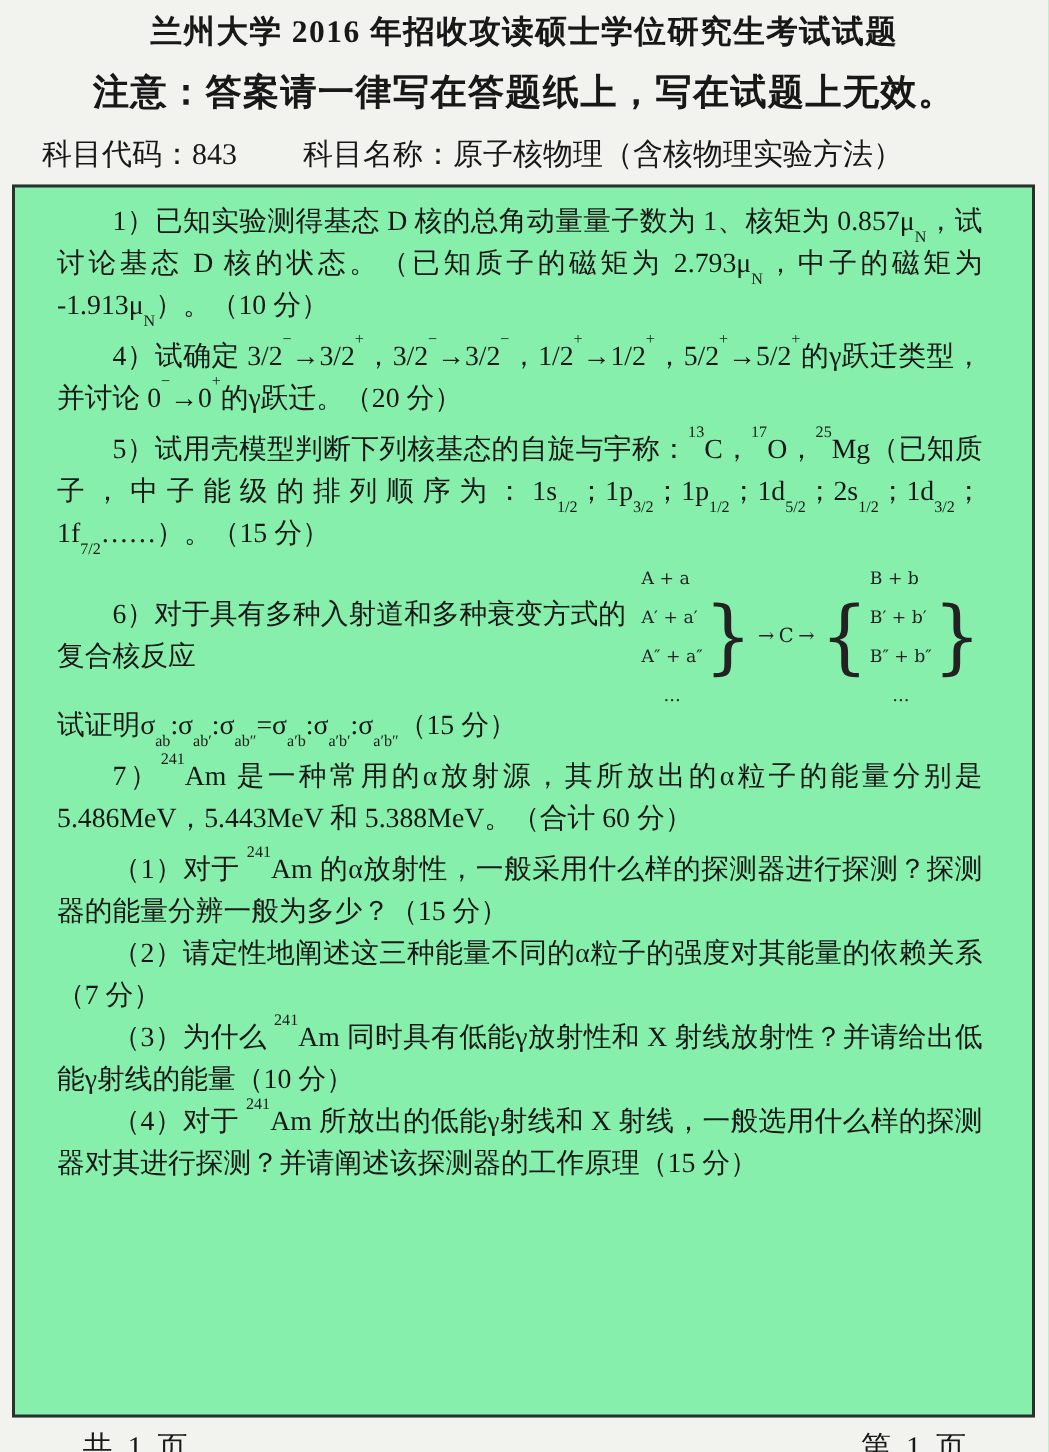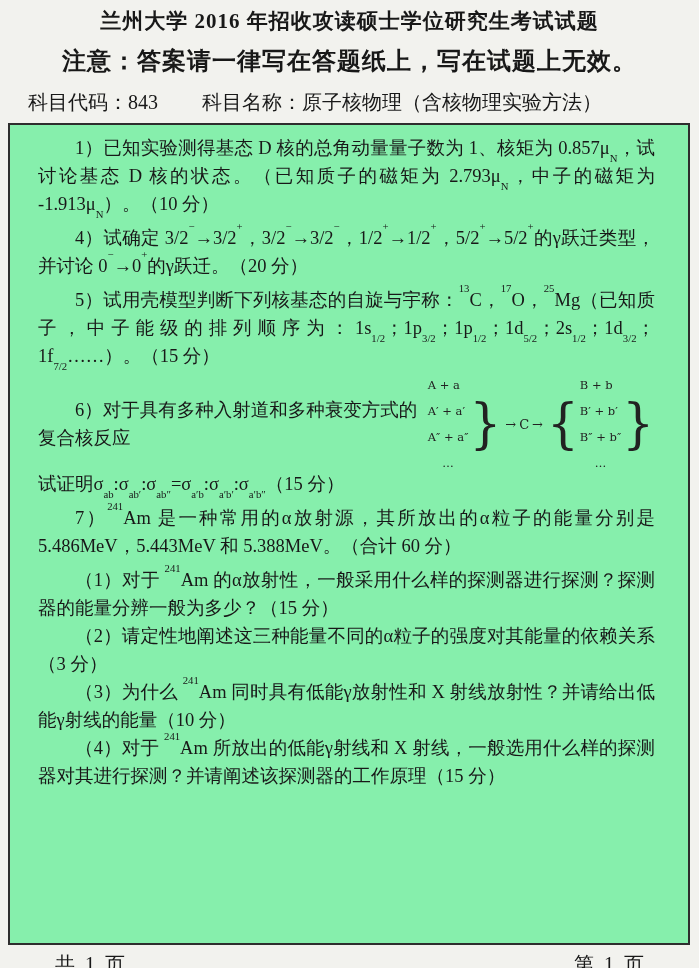--- a/index.html
+++ b/index.html
@@ -136,21 +136,21 @@
             <div>B″ + b″</div>
             <div>…</div>
           </span>
         <span class="brace">}</span>
       </div>
     </div>
     <p class="q nogap" style="text-indent:0;">试证明σ<sub>ab</sub>:σ<sub>ab′</sub>:σ<sub>ab″</sub>=σ<sub>a′b</sub>:σ<sub>a′b′</sub>:σ<sub>a′b″</sub>（15 分）</p>
 
     <p class="q">7）<sup>241</sup>Am 是一种常用的α放射源，其所放出的α粒子的能量分别是 5.486MeV，5.443MeV 和 5.388MeV。（合计 60 分）</p>
     <p class="q">（1）对于 <sup>241</sup>Am 的α放射性，一般采用什么样的探测器进行探测？探测器的能量分辨一般为多少？（15 分）</p>
-    <p class="q nogap">（2）请定性地阐述这三种能量不同的α粒子的强度对其能量的依赖关系（3 分）</p>
+    <p class="q nogap">（2）请定性地阐述这三种能量不同的α粒子的强度对其能量的依赖关系（7 分）</p>
     <p class="q nogap">（3）为什么 <sup>241</sup>Am 同时具有低能γ放射性和 X 射线放射性？并请给出低能γ射线的能量（10 分）</p>
     <p class="q nogap">（4）对于 <sup>241</sup>Am 所放出的低能γ射线和 X 射线，一般选用什么样的探测器对其进行探测？并请阐述该探测器的工作原理（15 分）</p>
 
   </div>
 
   <div class="pfooter">
     <span>共  1  页</span>
     <span>第  1  页</span>
   </div>
 

